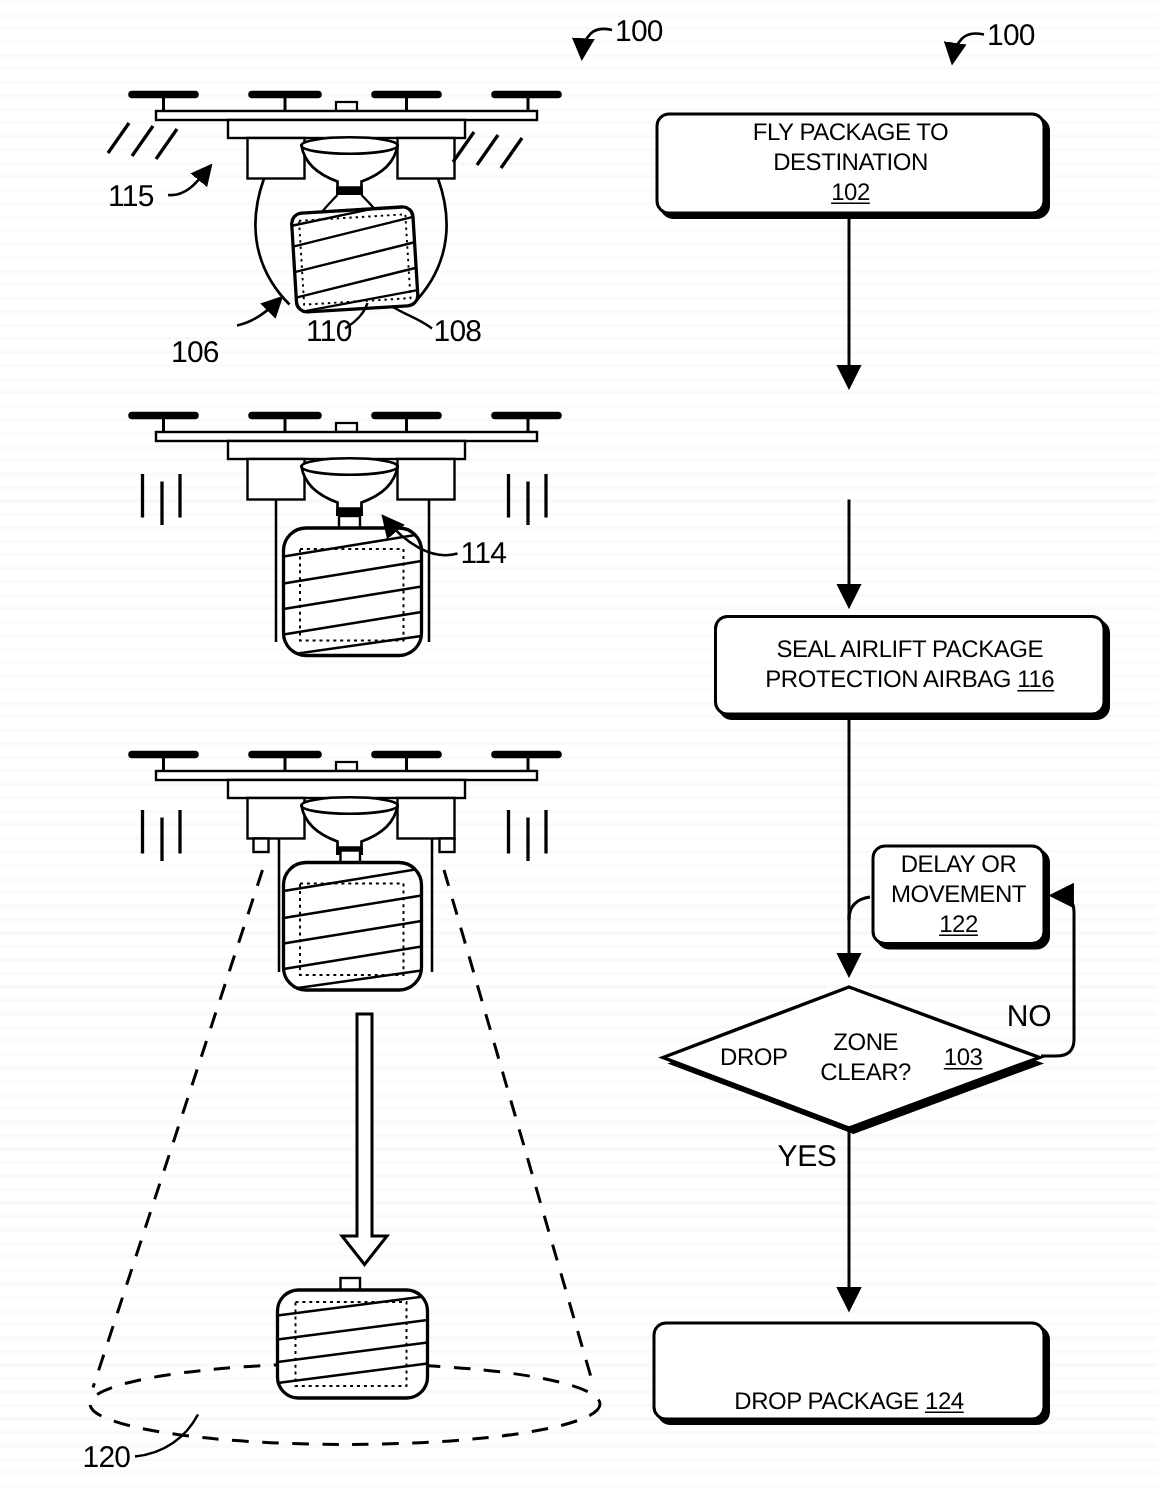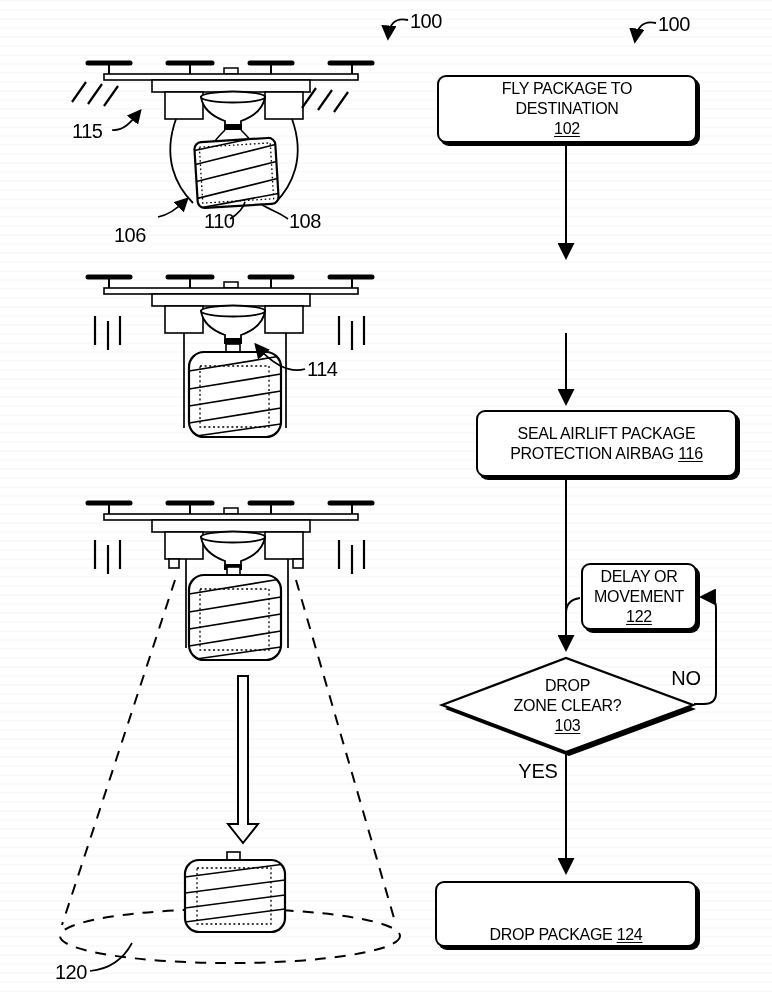--- a/index.html
+++ b/index.html
@@ -16,21 +16,21 @@
   .flow-label{position:absolute;font-size:20px;letter-spacing:-0.2px;text-align:center;}
   .box{
     position:absolute;box-sizing:border-box;background:#fff;border:2.3px solid #000;
     border-radius:9px;box-shadow:3px 3px 0 #000;
     display:flex;align-items:center;justify-content:center;text-align:center;
     font-size:16px;letter-spacing:-0.3px;line-height:1.25;
   }
   .ref{text-decoration:underline;text-underline-offset:2px;}
   .refline{width:100%;}
   .diamond-text{
-    position:absolute;display:flex;flex-direction:column;align-items:center;justify-content:center;
+    position:absolute;display:flex;flex-direction:row;align-items:center;justify-content:center;
     text-align:center;font-size:16px;letter-spacing:-0.3px;line-height:1.25;
   }
 </style>
 </head>
 <body>
 
 <div class="canvas">
 
   <svg class="art" width="772" height="992" viewBox="0 0 772 992">
     <defs>

